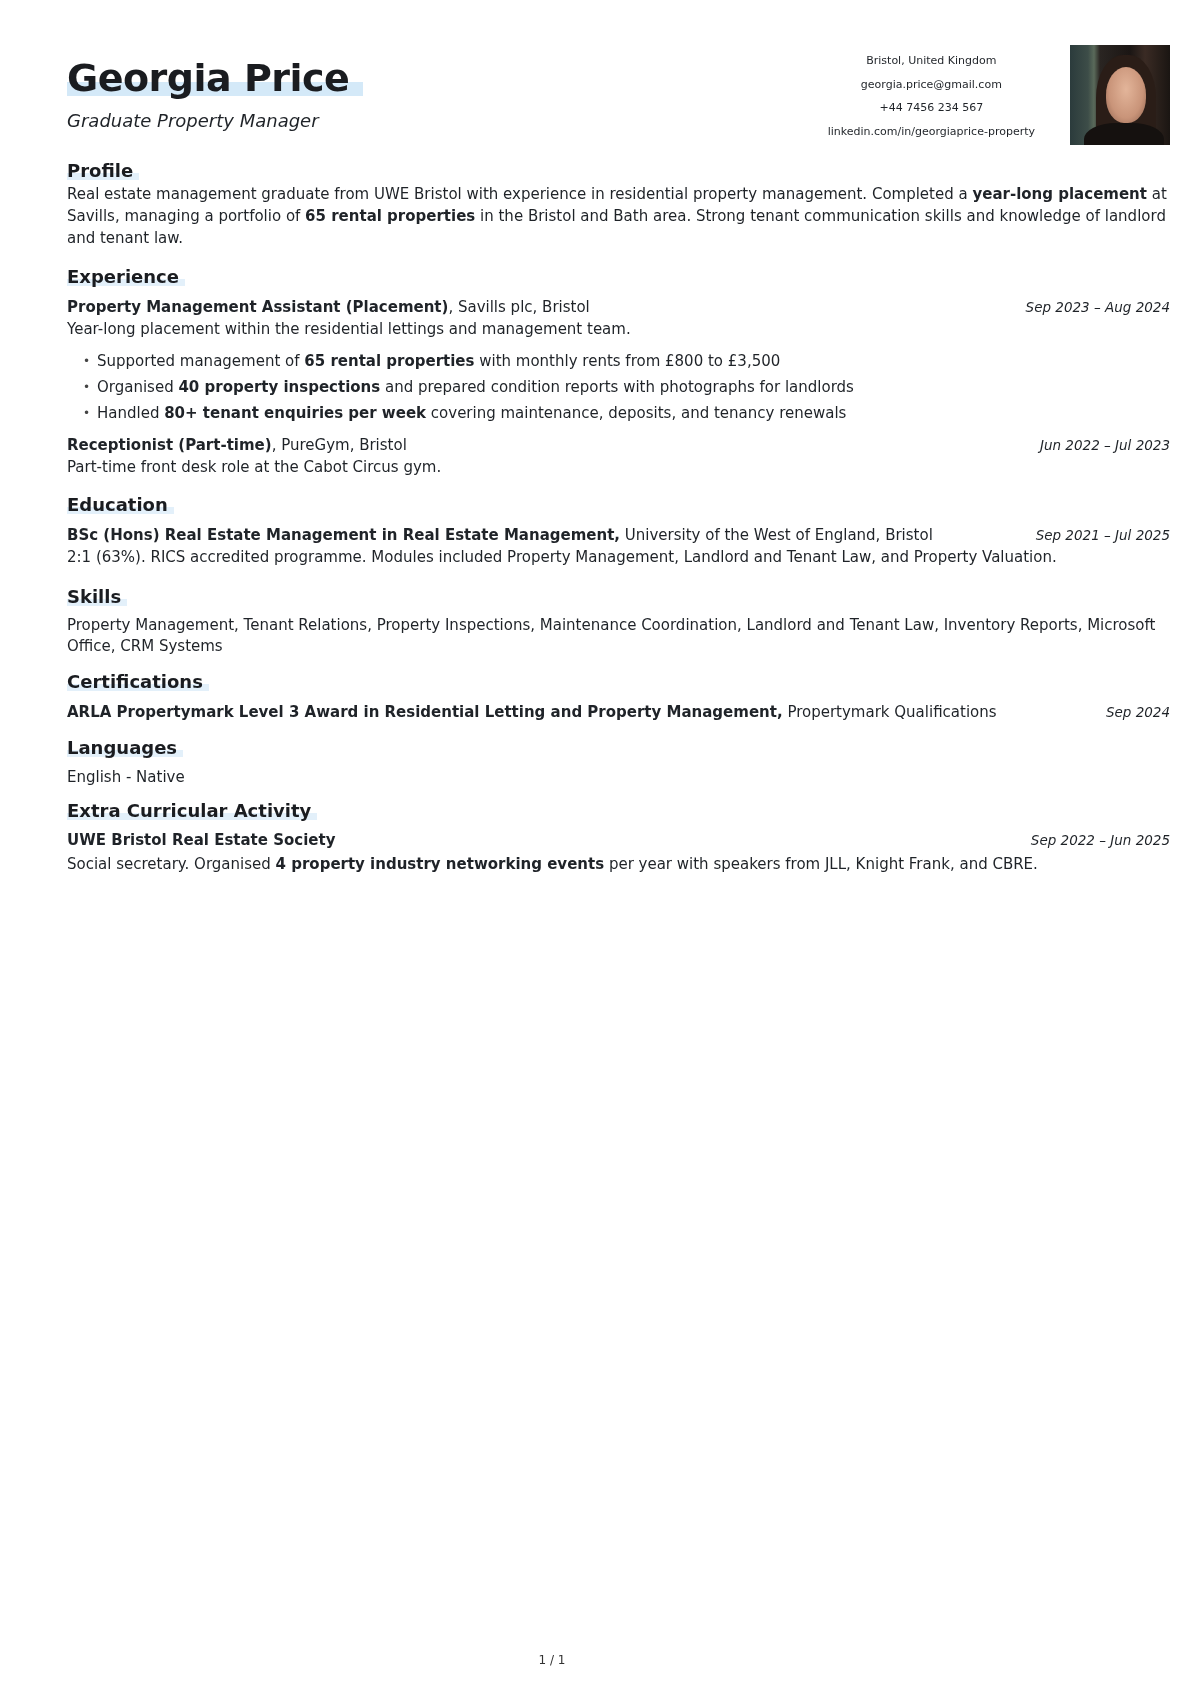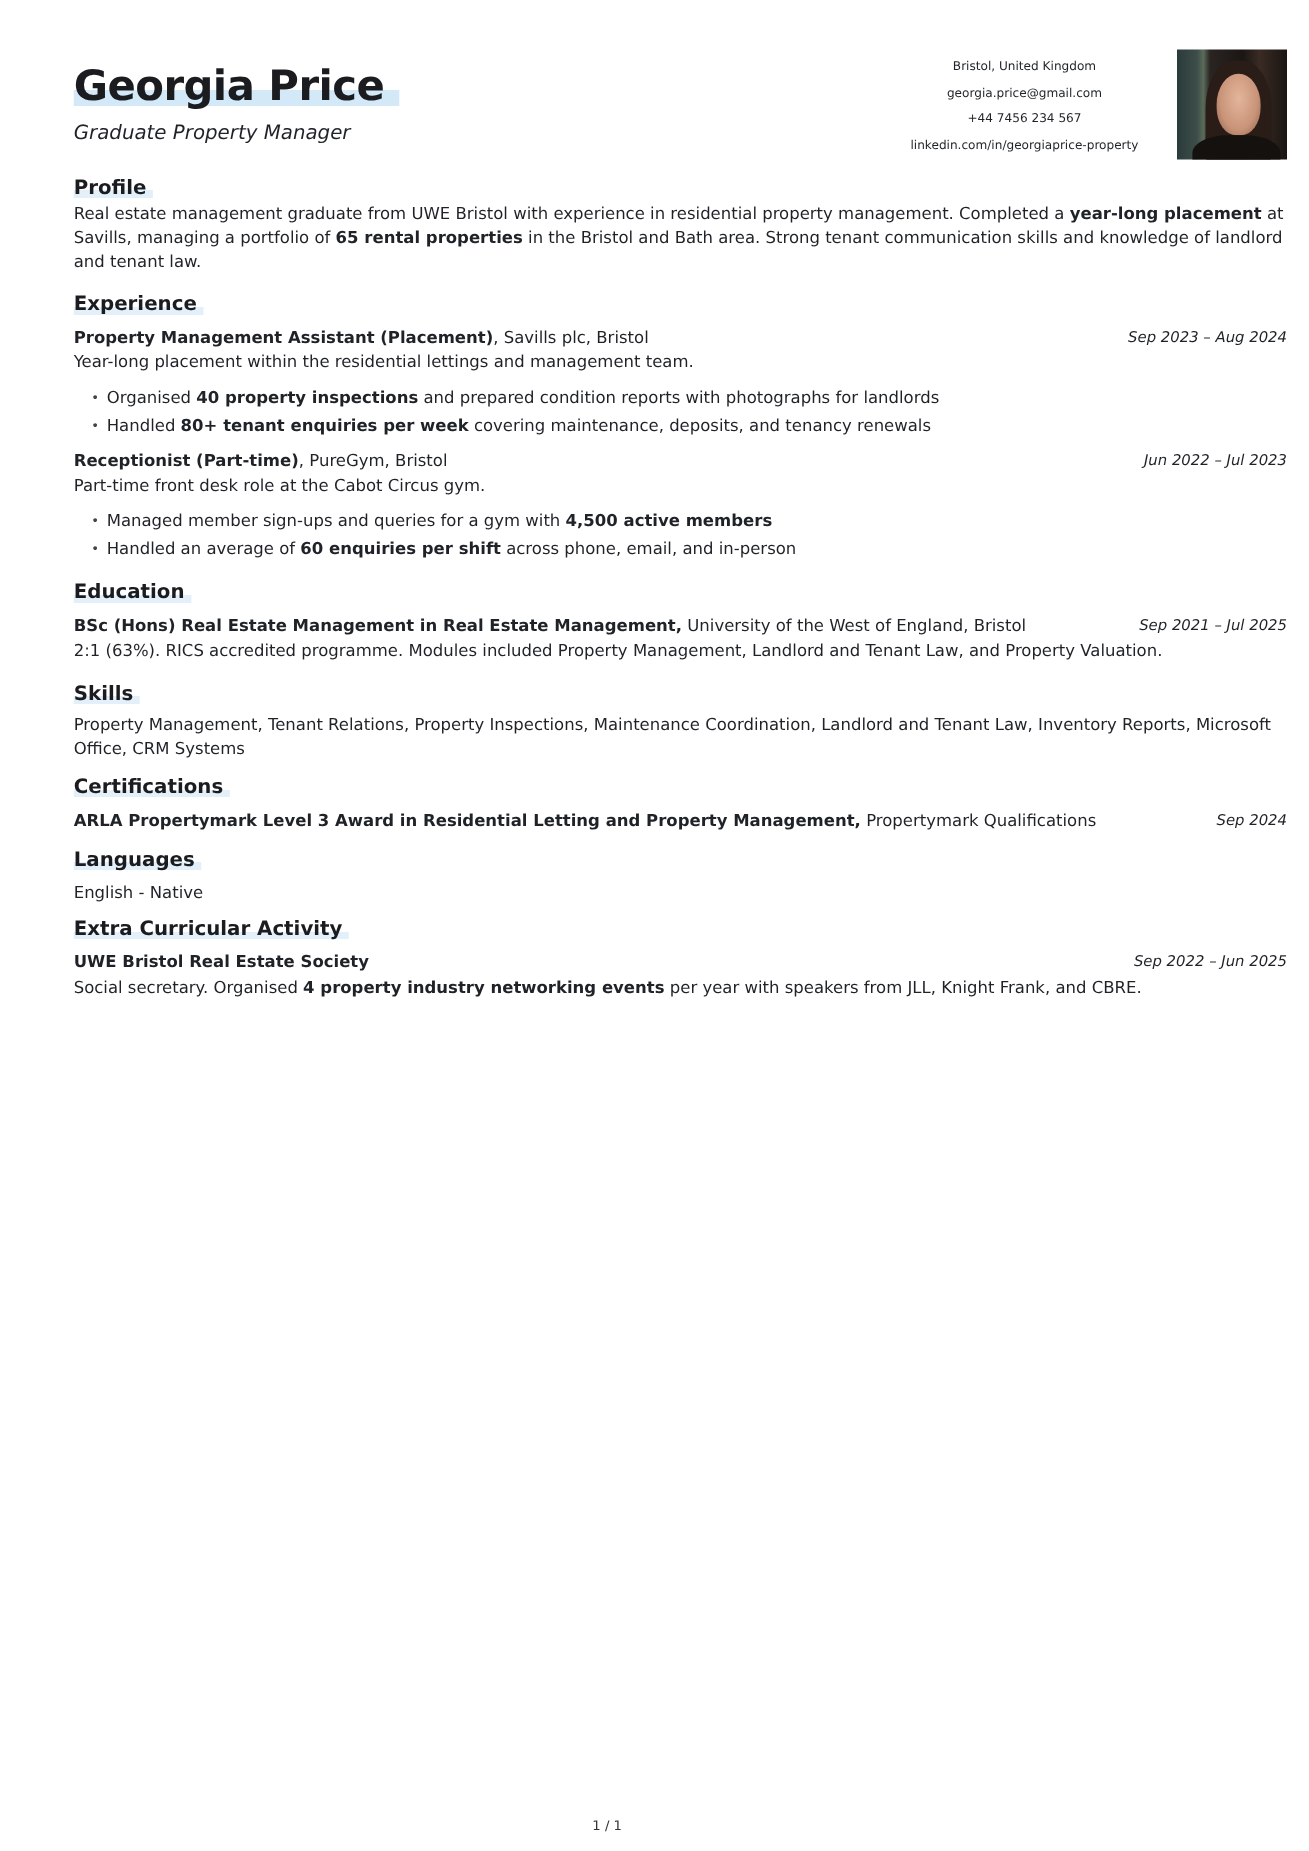--- a/index.html
+++ b/index.html
@@ -96,35 +96,32 @@
   <div class="section" style="margin-top:17px;">
     <h2 class="sec-title"><span class="hl-sm">Experience</span></h2>
 
     <div style="margin-top:9px;">
       <div class="entry-head">
         <span class="title">Property Management Assistant (Placement)</span><span>, Savills plc, Bristol</span>
         <span class="date">Sep 2023 – Aug 2024</span>
       </div>
       <div class="body-text">Year-long placement within the residential lettings and management team.</div>
       <ul class="bullets">
+        <li><span>Supported management of </span><b>65 rental properties</b><span> with monthly rents from £800 to £3,500</span></li>
         <li><span>Organised </span><b>40 property inspections</b><span> and prepared condition reports with photographs for landlords</span></li>
         <li><span>Handled </span><b>80+ tenant enquiries per week</b><span> covering maintenance, deposits, and tenancy renewals</span></li>
       </ul>
     </div>
 
     <div style="margin-top:8px;">
       <div class="entry-head">
         <span class="title">Receptionist (Part-time)</span><span>, PureGym, Bristol</span>
         <span class="date">Jun 2022 – Jul 2023</span>
       </div>
       <div class="body-text">Part-time front desk role at the Cabot Circus gym.</div>
-      <ul class="bullets">
-        <li><span>Managed member sign-ups and queries for a gym with </span><b>4,500 active members</b><span></span></li>
-        <li><span>Handled an average of </span><b>60 enquiries per shift</b><span> across phone, email, and in-person</span></li>
-      </ul>
     </div>
   </div>
 
   <div class="section" style="margin-top:16px;">
     <h2 class="sec-title"><span class="hl-sm">Education</span></h2>
     <div style="margin-top:8px;">
       <div class="entry-head">
         <span class="title">BSc (Hons) Real Estate Management in Real Estate Management,</span><span> University of the West of England, Bristol</span>
         <span class="date">Sep 2021 – Jul 2025</span>
       </div>

